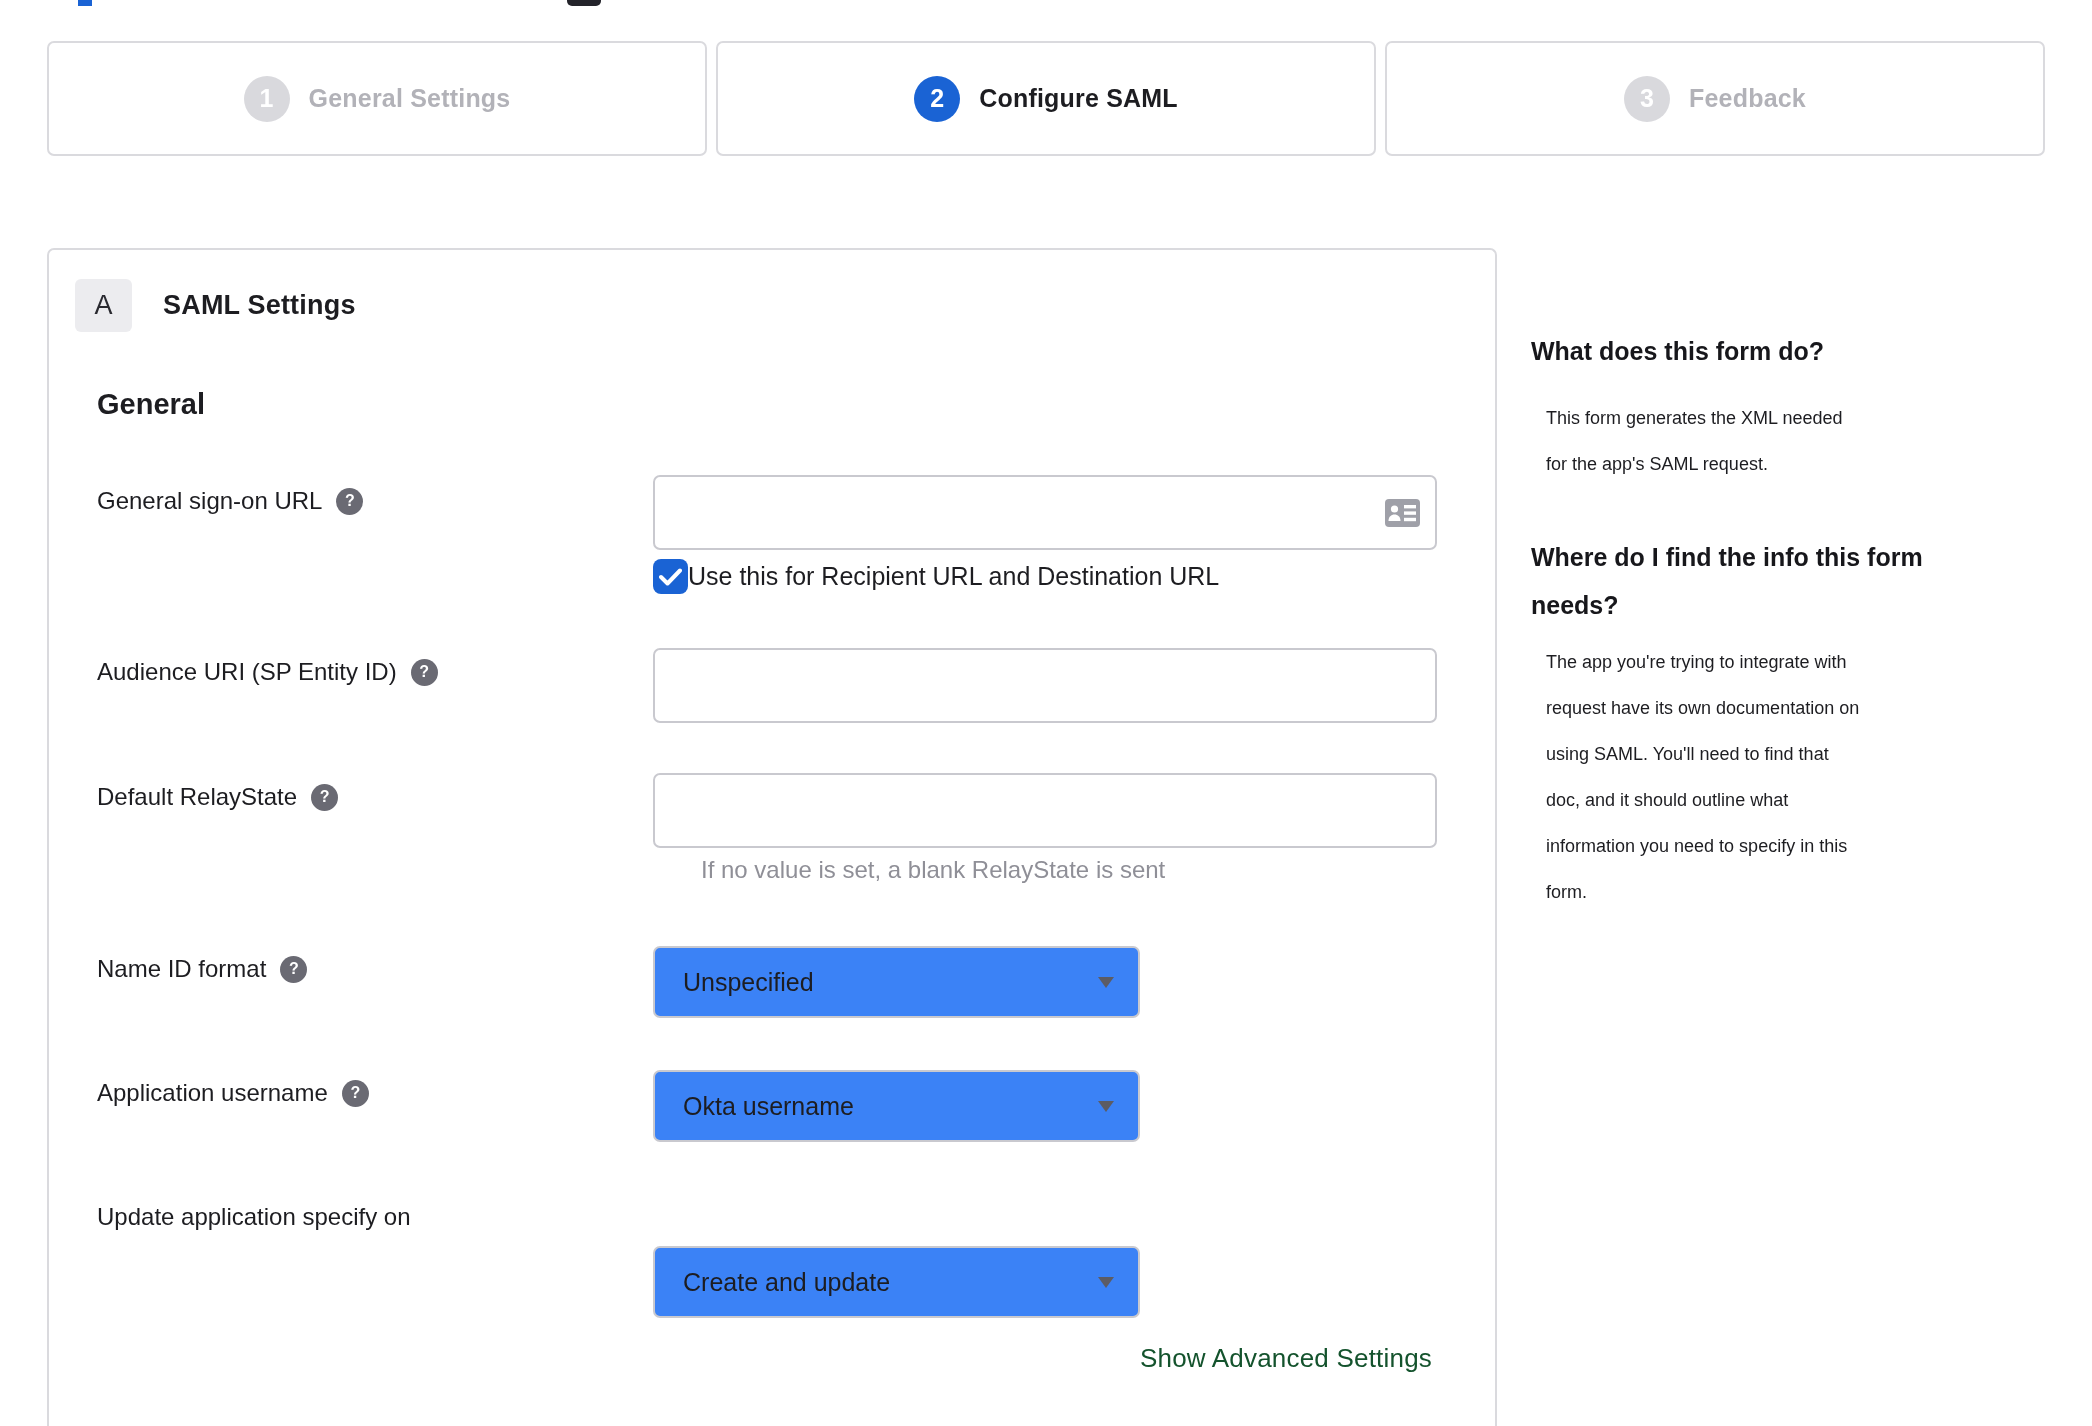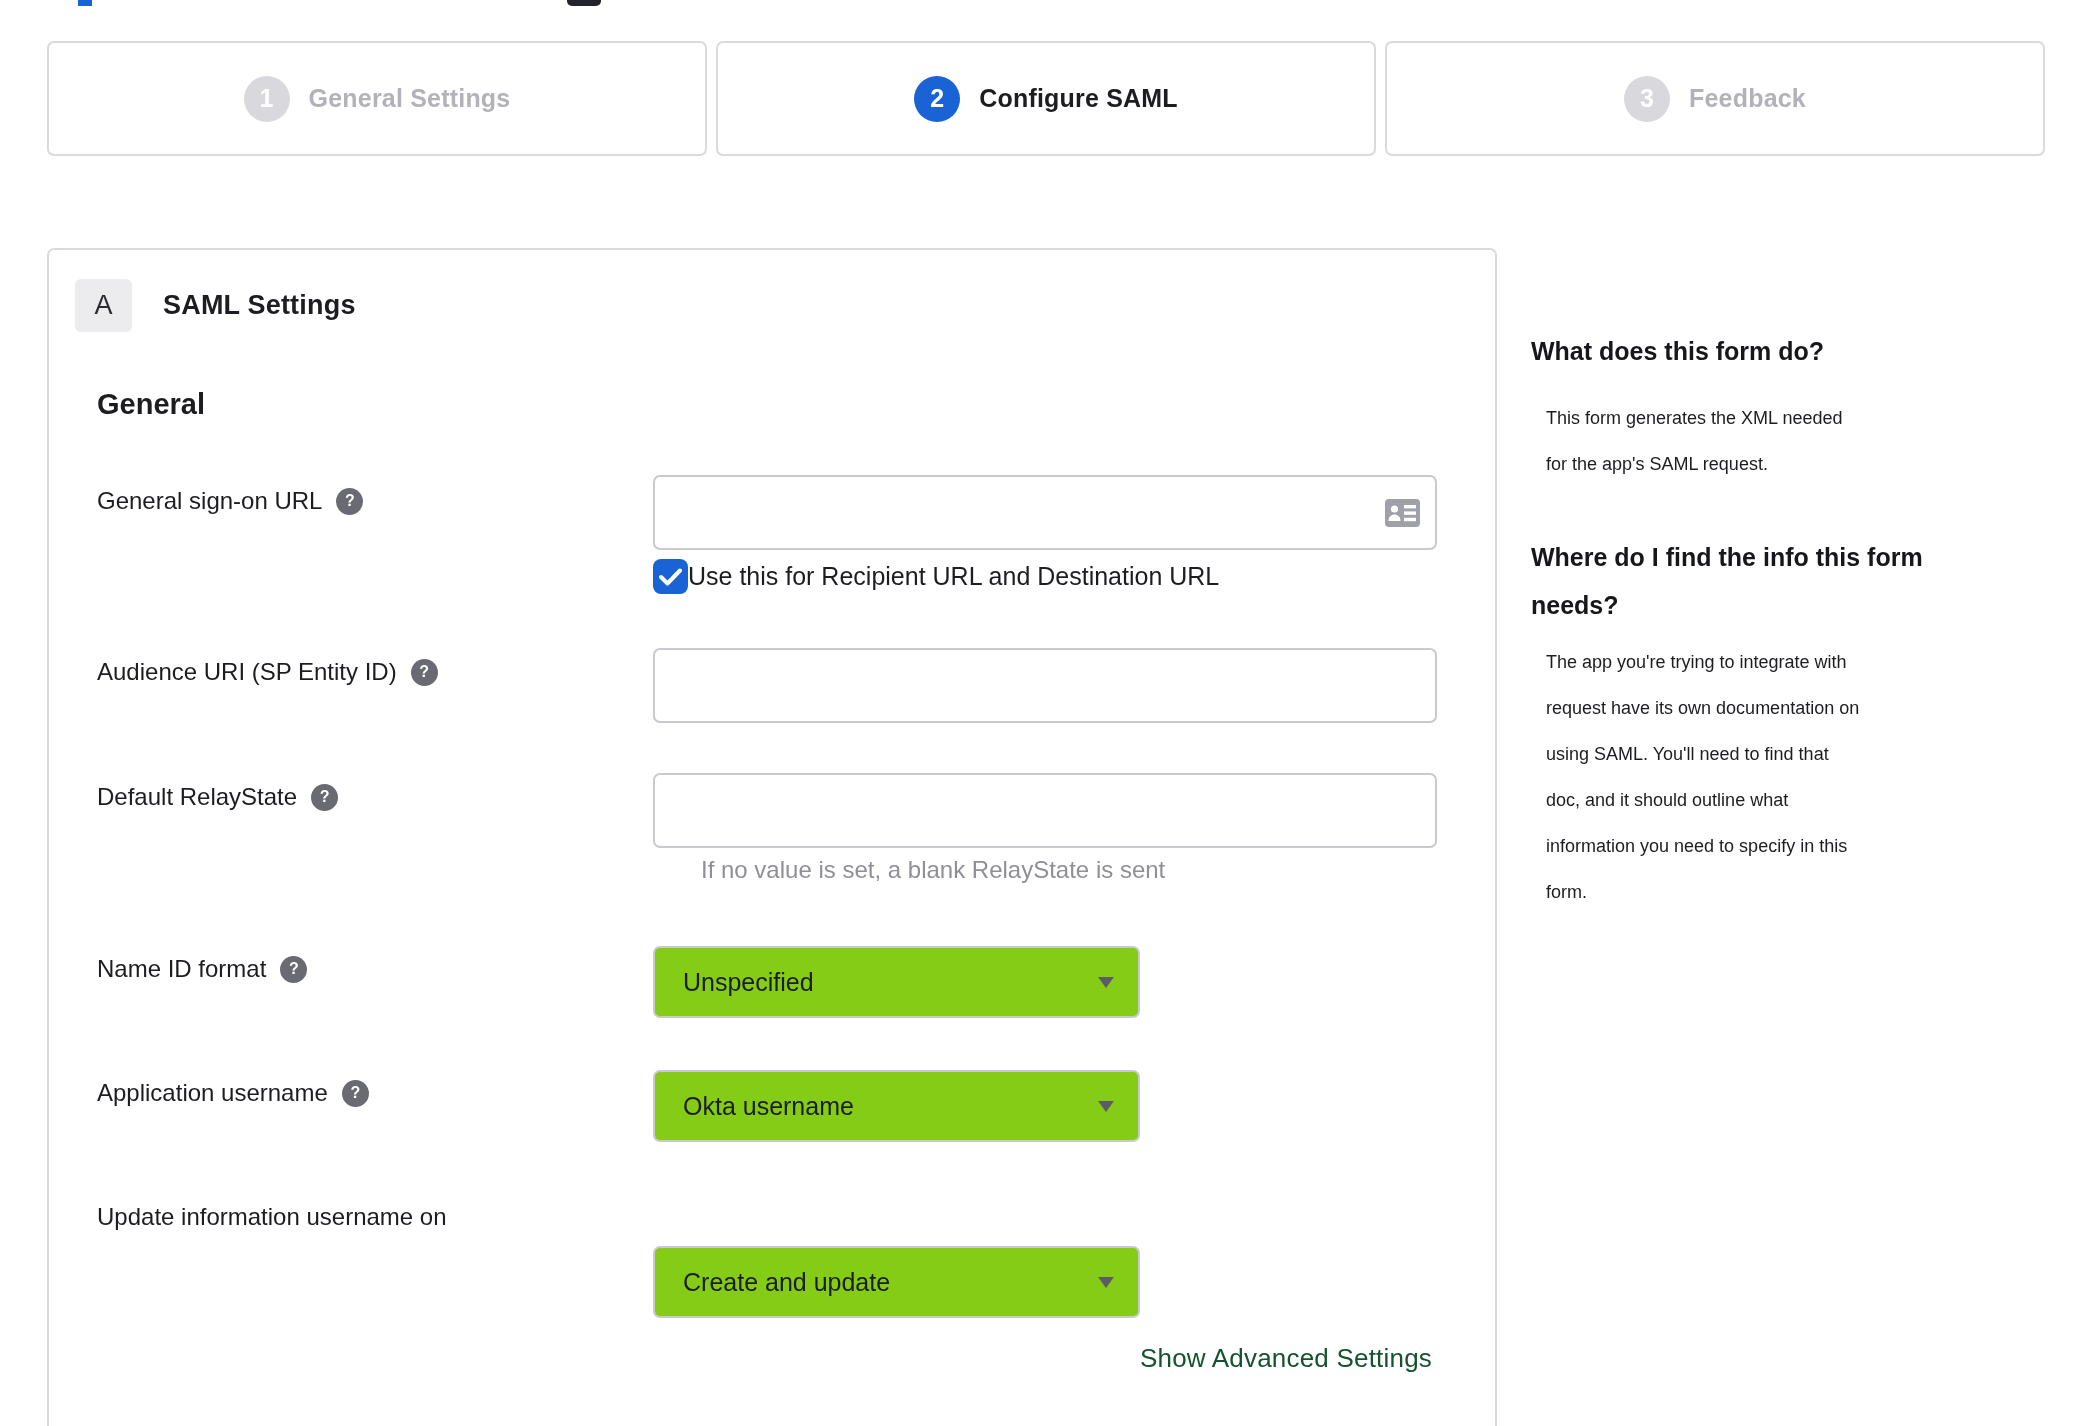--- a/index.html
+++ b/index.html
@@ -39,21 +39,21 @@
   .input-wrap input { width:100%; height:100%; background:#fff; border:2px solid #c9c9cf; border-radius:7px;
                       font-size:24px; padding:0 64px 0 22px; color:#1d1d21; font-family:inherit; }
   .card-icon { position:absolute; right:17px; top:24px; width:35px; height:28px; }
 
   .checkbox-row { position:absolute; left:604px; display:flex; align-items:center; }
   .checkbox { width:35px; height:35px; border-radius:8px; background:#1a63d4; display:flex; align-items:center; justify-content:center; }
   .checkbox-label { font-size:25px; color:#1d1d21; }
 
   .hint-text { position:absolute; left:604px; font-size:24px; color:#8f8f97;margin-left:48px; }
 
-  .select { position:absolute; left:604px; width:487px; height:72px; background:#84cc16; border:2px solid #c9c9cf;
+  .select { position:absolute; left:604px; width:487px; height:72px; background:#3b82f6; border:2px solid #c9c9cf;
             border-radius:7px; display:flex; align-items:center; justify-content:space-between;
             padding:0 24px 0 28px; cursor:pointer; }
   .select-value { font-size:25px; color:#1d1d21; }
   .select-arrow { width:0; height:0; border-left:8px solid transparent; border-right:8px solid transparent;
                   border-top:11px solid #5c5c64; }
 
   .advanced-link { position:absolute; right:63px; top:1093px; font-size:26px; font-weight:500; color:#14532d;
                    text-decoration:none; letter-spacing:.2px; }
 
   
@@ -151,21 +151,21 @@
     <div class="field-label" style="top:829px;">
       <span>Application username</span>
       <span class="help-icon">?</span>
     </div>
     <div class="select" style="top:820px;">
       <span class="select-value">Okta username</span>
       <span class="select-arrow"></span>
     </div>
 
     <div class="field-label" style="top:953px;">
-      <span>Update information username on</span>
+      <span>Update application specify on</span>
     </div>
     <div class="select" style="top:996px;">
       <span class="select-value">Create and update</span>
       <span class="select-arrow"></span>
     </div>
 
     <a href="#" class="advanced-link">Show Advanced Settings</a>
 
   </div>
 

